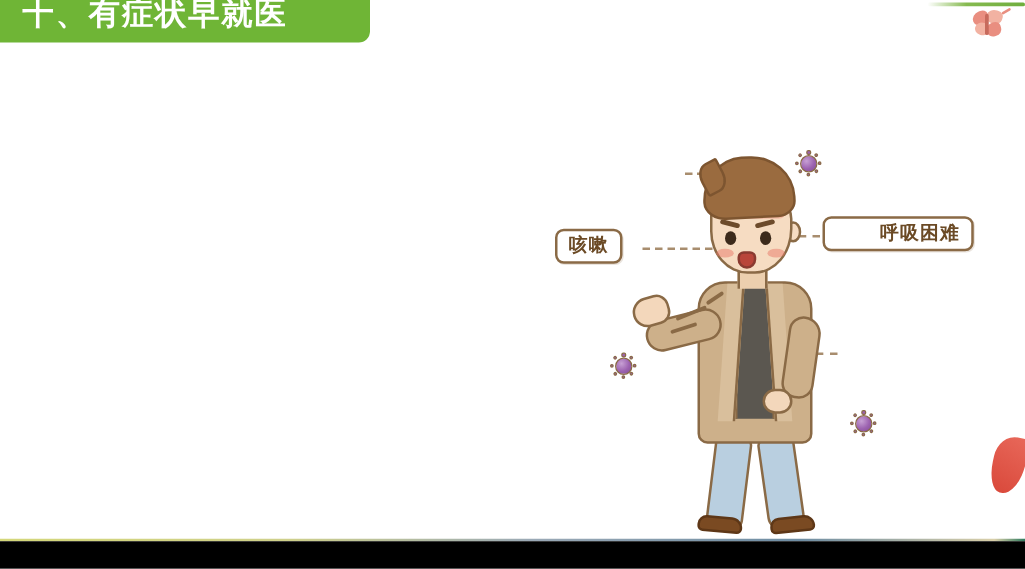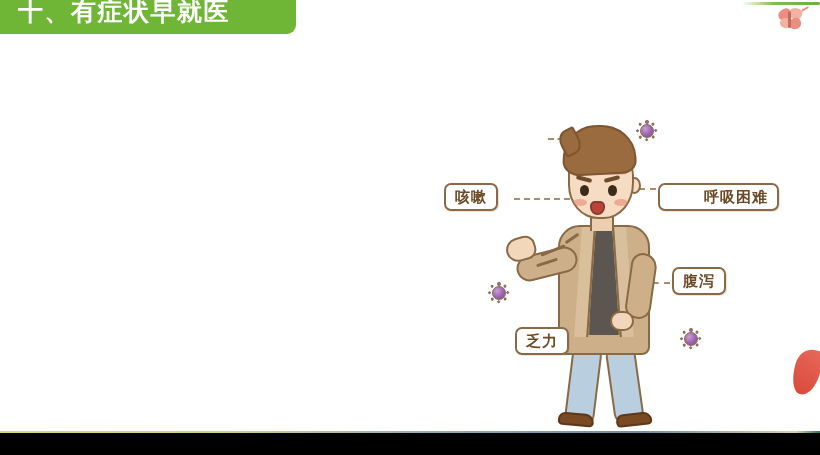--- a/index.html
+++ b/index.html
@@ -97,21 +97,21 @@
     font-size: 15px;
     letter-spacing: 1px;
     padding: 4px 9px 5px 9px;
     white-space: nowrap;
     font-family: "Liberation Sans", "DejaVu Sans", sans-serif;
     box-shadow: 1px 1px 0 rgba(138,106,70,0.18);
     line-height: 1;
   }
   .chip-fever      { left: 48px;  top: 28px; }
   .chip-cough      { left: 14px;  top: 88px; }
-  .chip-breath     { left: 228px; top: 88px; padding-left: 44px; }
+  .chip-breath     { left: 228px; top: 78px; padding-left: 44px; }
   .chip-diarrhea   { left: 242px; top: 172px; }
   .chip-fatigue    { left: 85px;  top: 232px; }
 
   
   .dash {
     position: absolute;
     height: 0;
     border-top: 2.5px dashed #9a7a55;
     opacity: .85;
   }
@@ -480,22 +480,20 @@
         <div class="spike" style="transform:rotate(90deg) translate(0,-9px)"></div>
         <div class="spike" style="transform:rotate(135deg) translate(0,-9px)"></div>
         <div class="spike" style="transform:rotate(180deg) translate(0,-9px)"></div>
         <div class="spike" style="transform:rotate(225deg) translate(0,-9px)"></div>
         <div class="spike" style="transform:rotate(270deg) translate(0,-9px)"></div>
         <div class="spike" style="transform:rotate(315deg) translate(0,-9px)"></div>
       </div>
 
       <div class="chip chip-cough">咳嗽</div>
       <div class="chip chip-breath">呼吸困难</div>
-      <div class="chip chip-diarrhea">腹泻</div>
-      <div class="chip chip-fatigue">乏力</div>
     </div>
 
     <div class="butterfly">
       <div class="bf-wing bf-w1"></div>
       <div class="bf-wing bf-w2"></div>
       <div class="bf-wing bf-w3"></div>
       <div class="bf-wing bf-w4"></div>
       <div class="bf-body"></div>
       <div class="bf-mark"></div>
     </div>

